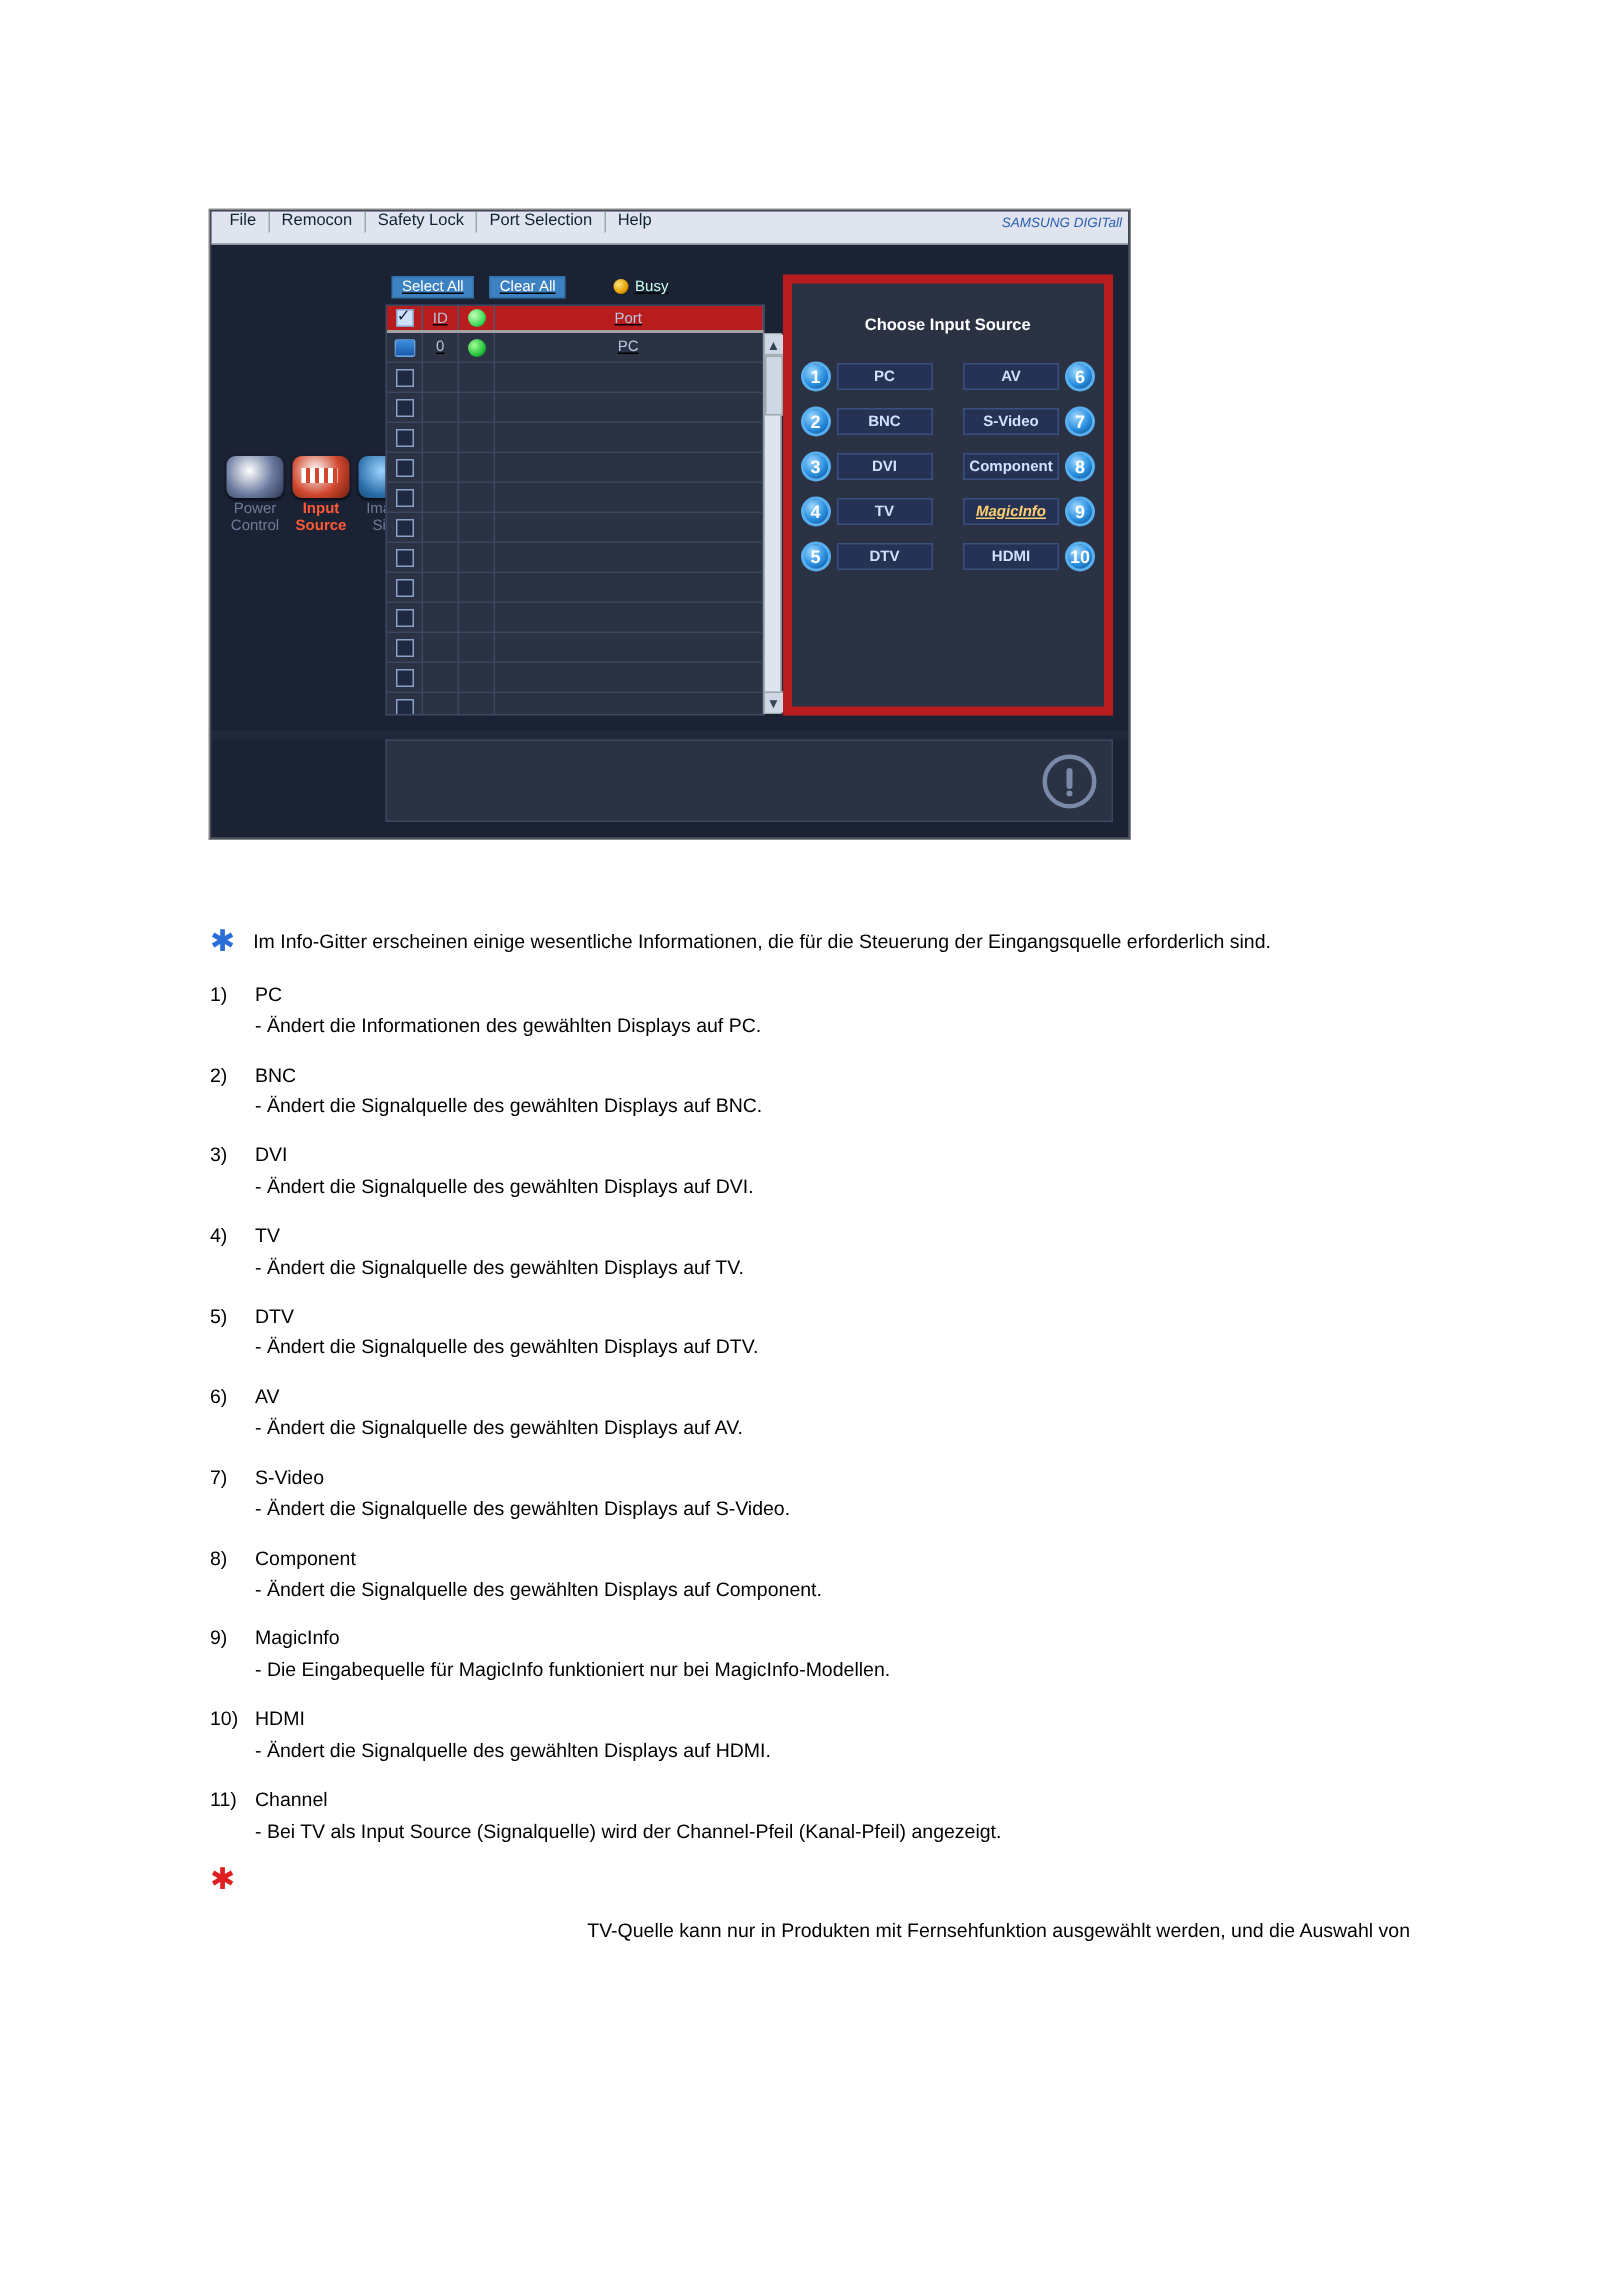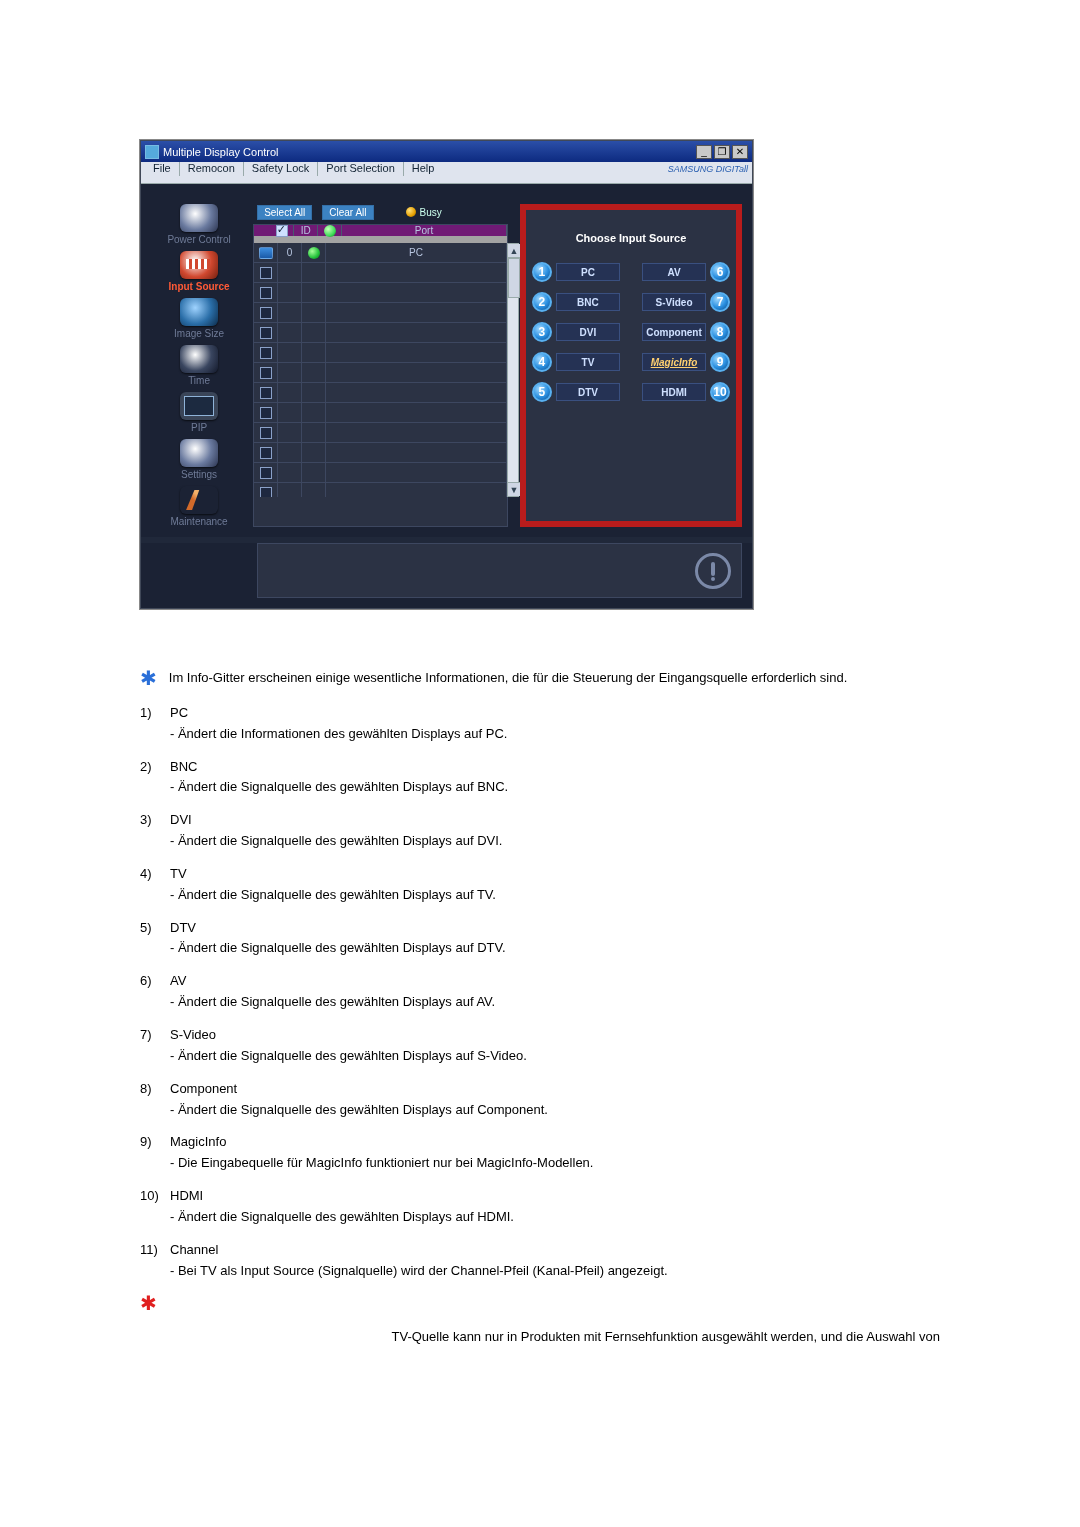--- a/index.html
+++ b/index.html
@@ -11,21 +11,21 @@
   .titlebar { height: 21px; background: linear-gradient(#2b4fa8,#0d2a80); color:#fff; display:flex; align-items:center; padding:0 4px; font-size:11px; }
   .titlebar .ticon { width:14px; height:14px; background:#5ad; margin-right:4px; border:1px solid #fff3; }
   .titlebar .spacer { flex:1; }
   .winbtn { width:16px; height:14px; background:#c8c8c8; border:1px solid #555; margin-left:2px; color:#000; font-size:10px; line-height:12px; text-align:center; }
   .menubar { height:22px; background:#dfe4ee; display:flex; align-items:flex-start; padding:0 4px; font-size:11px; color:#123; border-bottom:1px solid #9aa; position:relative; }
   .menubar .m { padding:0 8px; }
   .menubar .sep { width:1px; height:14px; background:#9aa; }
   .menubar .brand { position:absolute; right:4px; top:2px; font-size:9px; color:#2a5fb0; font-style:italic; }
 
   .workspace { display:flex; padding:20px 10px 10px 10px; gap:6px; background:#1b2234; }
-  .sidebar { width:100px; display:flex; flex-direction:column; align-items:center; gap:6px; }
+  .sidebar { width:100px; display:flex; flex-direction:row; align-items:center; gap:6px; }
   .sbitem { width:80px; text-align:center; }
   .sbicon { width:38px; height:28px; margin:0 auto 2px; border-radius:6px; background:radial-gradient(circle at 40% 35%,#fff,#6a7a9f 55%,#2b3450); box-shadow:0 1px 2px #000a; position:relative; }
   .sbicon.inputsrc { background:radial-gradient(circle at 40% 35%,#fff,#d1482f 55%,#701f0f); }
   .sbicon.inputsrc::after{content:"";position:absolute;left:6px;top:8px;width:24px;height:10px;background:repeating-linear-gradient(90deg,#fff 0 3px,#d1482f 3px 6px);}
   .sbicon.image{background:radial-gradient(circle at 40% 35%,#9fd3ff,#2a6ea8 55%,#0c2b4a);}
   .sbicon.time{background:radial-gradient(circle at 40% 35%,#fff,#3a4660 55%,#12182a);}
   .sbicon.pip{background:#3a4558;}
   .sbicon.pip::after{content:"";position:absolute;left:4px;top:4px;width:28px;height:18px;border:1px solid #8fb3d8;background:#1c2a40;}
   .sbicon.pip::before{content:"";position:absolute;right:6px;bottom:6px;width:8px;height:6px;background:#e6b94a;border:1px solid #fff8;}
   .sbicon.settings{background:radial-gradient(circle at 40% 35%,#fff,#6a7a9f 55%,#2b3450);}
@@ -33,21 +33,21 @@
   .sbicon.maint::after{content:"";position:absolute;left:6px;top:4px;width:24px;height:20px;background:linear-gradient(45deg,#d26a2a 40%,#f4b26a 60%);clip-path:polygon(0 100%,35% 0,55% 0,25% 100%);}
   .sblabel { font-size:10px; color:#6f7b97; }
   .sblabel.active { color:#ff5a36; font-weight:bold; }
 
   .centercol { width:265px; display:flex; flex-direction:column; }
   .toolbar { height:20px; display:flex; align-items:center; gap:10px; padding:0 4px 4px; }
   .tbtn { background:#3c82c2; color:#fff; font-size:10px; padding:1px 6px; border:1px solid #0002;}
   .busy { display:flex; align-items:center; gap:4px; color:#cfe; font-size:10px; margin-left:22px;justify-content:space-between;}
   .busy .dot{width:10px;height:10px;border-radius:50%;background:radial-gradient(circle at 35% 35%,#ffe07a,#e6a000 60%,#7a5200);}
   .gridwrap{ flex:1; background:#2b3244; border:1px solid #3d4760; position:relative; }
-  .gridhead{ display:flex; height:18px; background:#701a75; color:#b8c6e0; font-size:10px; border-bottom:7px solid #a3a3a3;padding-left:16px;}
+  .gridhead{ display:flex; height:18px; background:#b91c1c; color:#b8c6e0; font-size:10px; border-bottom:2px solid #a3a3a3;}
   .gh{ border-right:1px solid #4a5670; display:flex; align-items:center; justify-content:center;}
   .gh.c1{width:24px;} .gh.c2{width:24px;} .gh.c3{width:24px;} .gh.c4{flex:1;}
   .gridbody{ height:254px; overflow:hidden; position:relative;}
   .grow{ display:flex; height:20px; border-bottom:1px solid #3d4760;}
   .gc{ border-right:1px solid #3d4760; display:flex; align-items:center; justify-content:center; font-size:10px; color:#b8c6e0;}
   .gc.c1{width:24px;} .gc.c2{width:24px;} .gc.c3{width:24px;} .gc.c4{flex:1;}
   .chk{width:12px;height:12px;border:1px solid #8aa0c8;background:#1e2840;}
   .chk.on{width:12px;height:12px;border:1px solid #8aa0c8;background:#cfe0ff;position:relative;}
   .chk.on::after{content:"✓";position:absolute;left:0;top:-3px;font-size:11px;color:#123;}
   .ind{width:12px;height:12px;border-radius:50%;background:radial-gradient(circle at 35% 35%,#a7ff9a,#22c23a 60%,#0a6a1a);} 
@@ -82,28 +82,20 @@
   .li-num{width:30px;flex-shrink:0;}
   .li-body .li-title{margin-bottom:2px;}
   .redline{margin-left:30px;margin-top:6px;text-align:right;}
 </style>
 </head>
 <body>
 
 <div class="page">
 
   <div class="app-window">
-    <div class="titlebar">
-      <div class="ticon"></div>
-      <span>Multiple Display Control</span>
-      <div class="spacer"></div>
-      <div class="winbtn">_</div>
-      <div class="winbtn">❐</div>
-      <div class="winbtn">✕</div>
-    </div>
     <div class="menubar">
       <div class="m">File</div>
         <div class="sep"></div>
       <div class="m">Remocon</div>
         <div class="sep"></div>
       <div class="m">Safety Lock</div>
         <div class="sep"></div>
       <div class="m">Port Selection</div>
         <div class="sep"></div>
       <div class="m">Help</div>
@@ -136,21 +128,21 @@
         <div class="sbitem">
           <div class="sbicon settings"></div>
           <div class="sblabel">Settings</div>
         </div>
         <div class="sbitem">
           <div class="sbicon maint"></div>
           <div class="sblabel">Maintenance</div>
         </div>
       </div>
 
-      <div class="centercol" style="position:relative;">
+      <div class="centercol" style="position:relative;text-decoration:underline;">
         <div class="toolbar">
           <div class="tbtn">Select All</div>
           <div class="tbtn">Clear All</div>
           <div class="busy">
             <div class="dot"></div>
             <span>Busy</span>
           </div>
         </div>
         <div class="gridwrap">
           <div class="gridhead">

